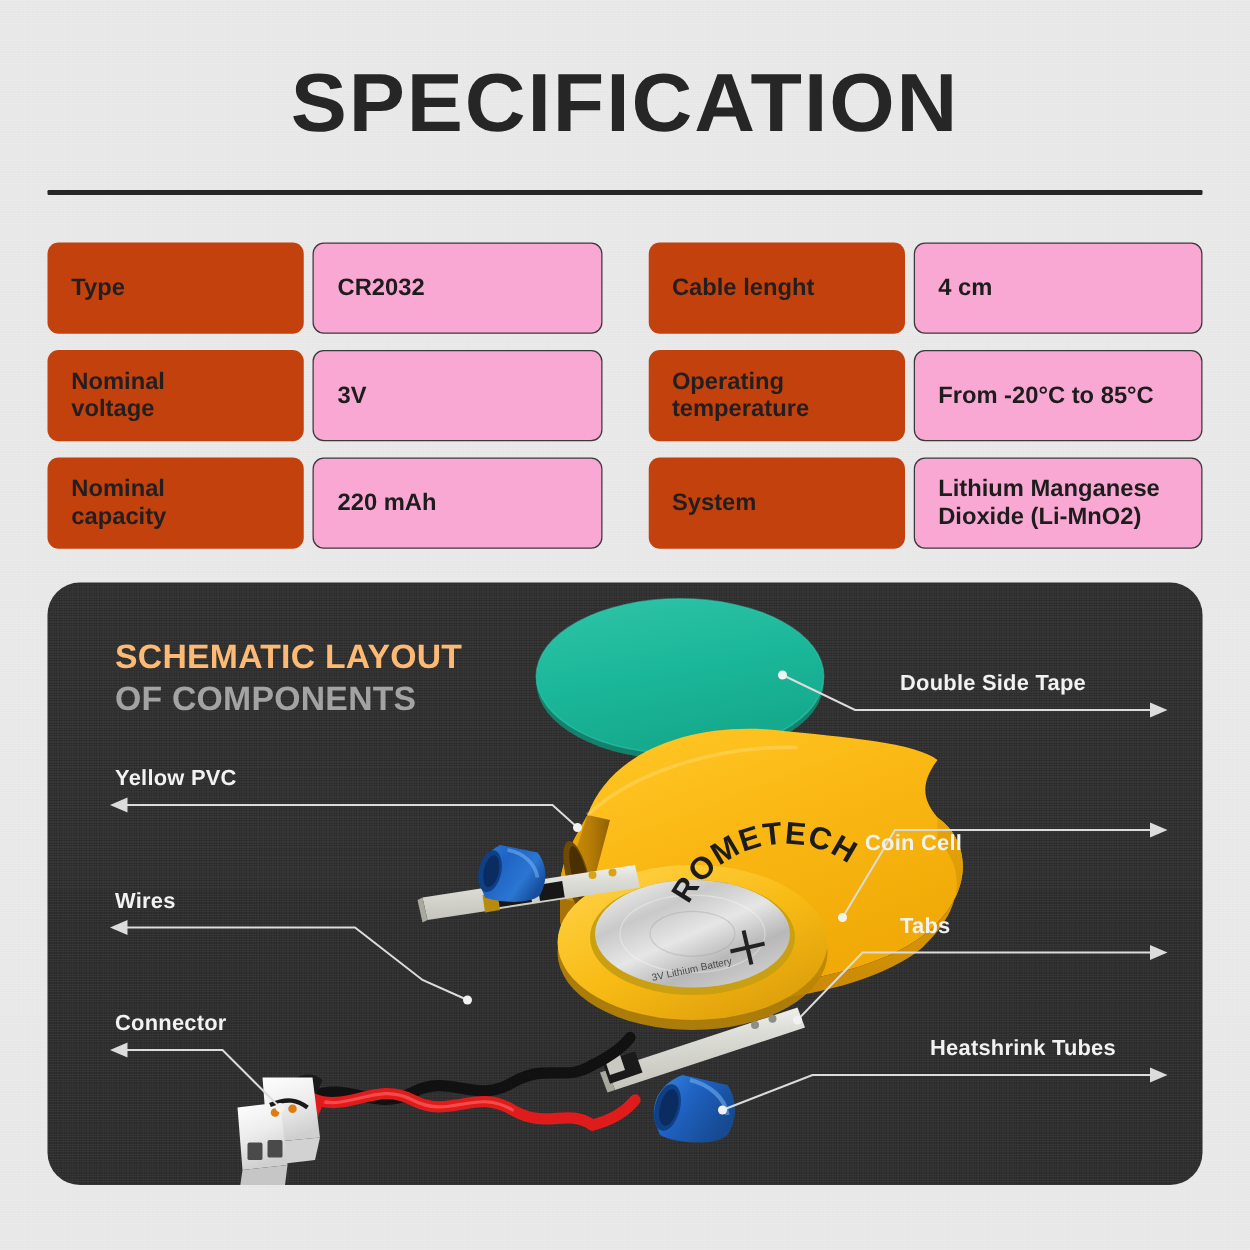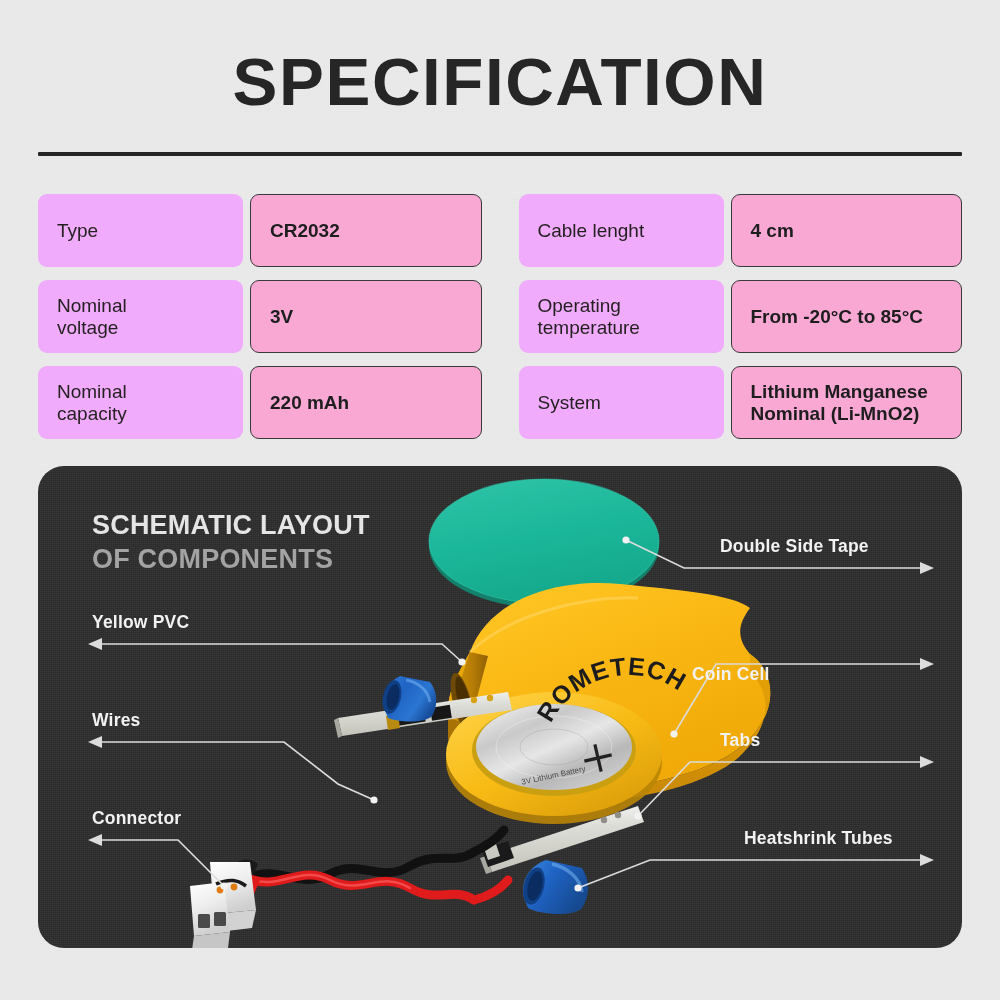--- a/index.html
+++ b/index.html
@@ -58,29 +58,29 @@
     column-gap: 37px;
     row-gap: 13px;
   }
   .spec-row {
     display: grid;
     grid-template-columns: 205px 1fr;
     column-gap: 7px;
     height: 73px;
   }
   .spec-label {
-    background: #f0abfc;
+    background: #c2410c;
     border-radius: 9px;
     display: flex;
     align-items: center;
     padding: 0 19px;
     font-size: 19px;
     line-height: 23px;
     color: #231f20;
-    font-weight: 400;
+    font-weight: 700;
     box-sizing: border-box;
   }
   .spec-value {
     background: #f9a8d4;
     border: 1.4px solid #3a3a3a;
     border-radius: 9px;
     display: flex;
     align-items: center;
     padding: 0 19px;
     font-size: 19px;
@@ -110,21 +110,21 @@
   }
   #schematic-heading {
     position: absolute;
     left: 54px; top: 42px;
     z-index: 4;
   }
   #schematic-heading .line1 {
     font-size: 27px;
     font-weight: 700;
     letter-spacing: .2px;
-    color: #e5e5e5;
+    color: #fdba74;
     line-height: 34px;
   }
   #schematic-heading .line2 {
     font-size: 27px;
     font-weight: 700;
     letter-spacing: .2px;
     color: #a3a3a3;
     line-height: 34px;
   }
   .callout-label {
@@ -189,21 +189,21 @@
         </span>
       </div>
       <div class="spec-value">220 mAh</div>
     </div>
 
     <div class="spec-row">
       <div class="spec-label">System</div>
       <div class="spec-value two-line">
         <span>
           <span>Lithium Manganese</span><br>
-          <span>Nominal (Li-MnO2)</span>
+          <span>Dioxide (Li-MnO2)</span>
         </span>
       </div>
     </div>
 
   </div>
 
   <div id="schematic-panel">
     <div id="panel-noise"></div>
 
     <div id="schematic-heading">

